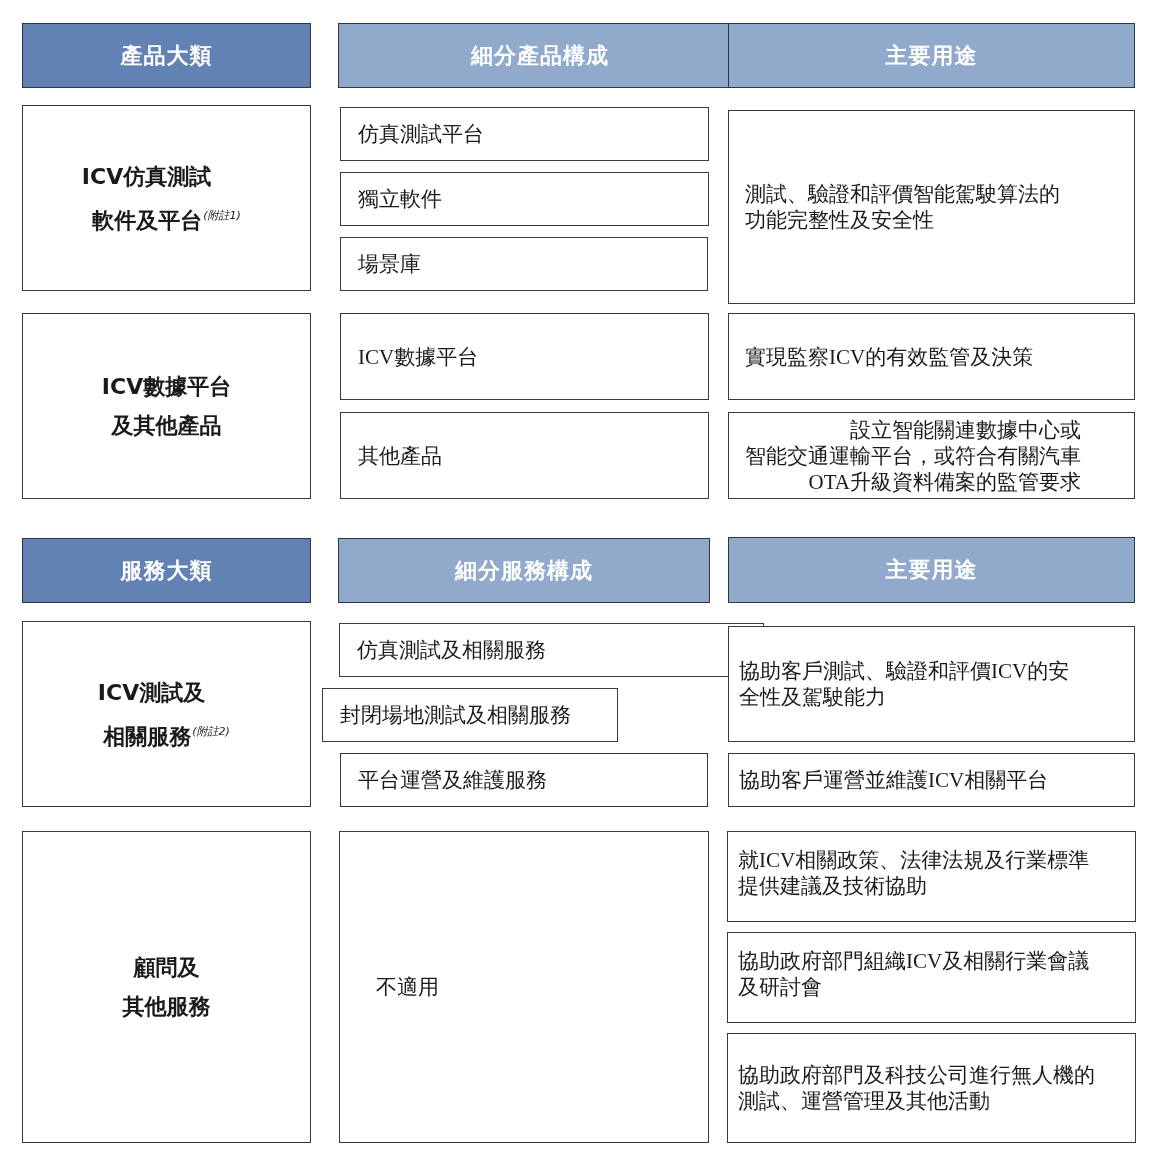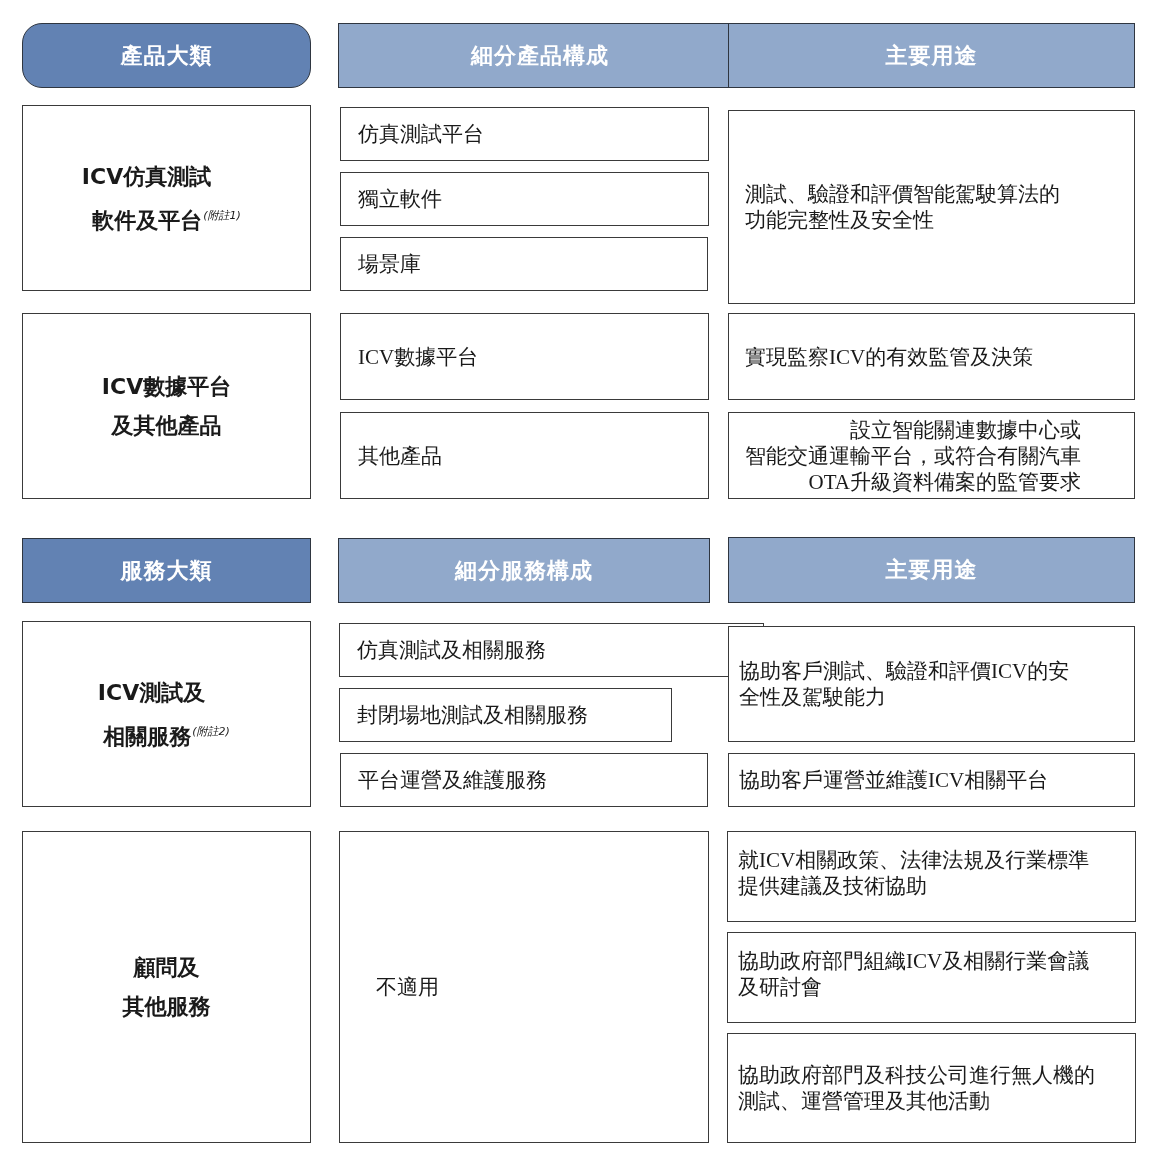--- a/index.html
+++ b/index.html
@@ -19,21 +19,21 @@
     .sub { display: flex; align-items: center; padding-left: 17px;
            font-size: 21px; line-height: 26px; }
     .use { display: flex; align-items: center; padding-left: 16px; padding-right: 10px;
            font-size: 21px; line-height: 26px; }
     .use .t { white-space: pre-line; }
   </style>
 </head>
 <body>
 
 <div>
-  <div class="box hdr dark" style="left:22px;top:23px;width:289px;height:65px;border-radius:20px;">產品大類</div>
+  <div class="box hdr dark" style="left:22px;top:23px;width:289px;height:65px;">產品大類</div>
   <div class="box hdr light" style="left:338px;top:23px;width:404px;height:65px;">細分產品構成</div>
   <div class="box hdr light" style="left:728px;top:23px;width:407px;height:65px;">主要用途</div>
 
   <div class="box cat" style="left:22px;top:105px;width:289px;height:186px;">
     <div class="lines">
       <span style="margin-left:-40px;">ICV仿真測試</span>
       <span><span>軟件及平台</span><sup>(附註1)</sup></span>
     </div>
   </div>
   <div class="box sub" style="left:340px;top:107px;width:369px;height:54px;">仿真測試平台</div>
@@ -67,21 +67,21 @@
   <div class="box hdr light" style="left:338px;top:538px;width:372px;height:65px;">細分服務構成</div>
   <div class="box hdr light" style="left:728px;top:537px;width:407px;height:66px;">主要用途</div>
 
   <div class="box cat" style="left:22px;top:621px;width:289px;height:186px;">
     <div class="lines">
       <span style="margin-left:-30px;">ICV測試及</span>
       <span><span>相關服務</span><sup>(附註2)</sup></span>
     </div>
   </div>
   <div class="box sub" style="left:339px;top:623px;width:425px;height:54px;">仿真測試及相關服務</div>
-  <div class="box sub" style="left:339px;top:688px;width:333px;height:54px;">封閉場地測試及相關服務</div>
+  <div class="box sub" style="left:322px;top:688px;width:296px;height:54px;">封閉場地測試及相關服務</div>
   <div class="box sub" style="left:340px;top:753px;width:368px;height:54px;">平台運營及維護服務</div>
   <div class="box use" style="left:728px;top:626px;width:407px;height:116px;">
     <span class="t" style="margin-left:-6px;">協助客戶測試、驗證和評價ICV的安
 全性及駕駛能力</span>
   </div>
   <div class="box use" style="left:728px;top:753px;width:407px;height:54px;">
     <span class="t" style="margin-left:-6px;">協助客戶運營並維護ICV相關平台</span>
   </div>
 
   <div class="box cat" style="left:22px;top:831px;width:289px;height:312px;">

